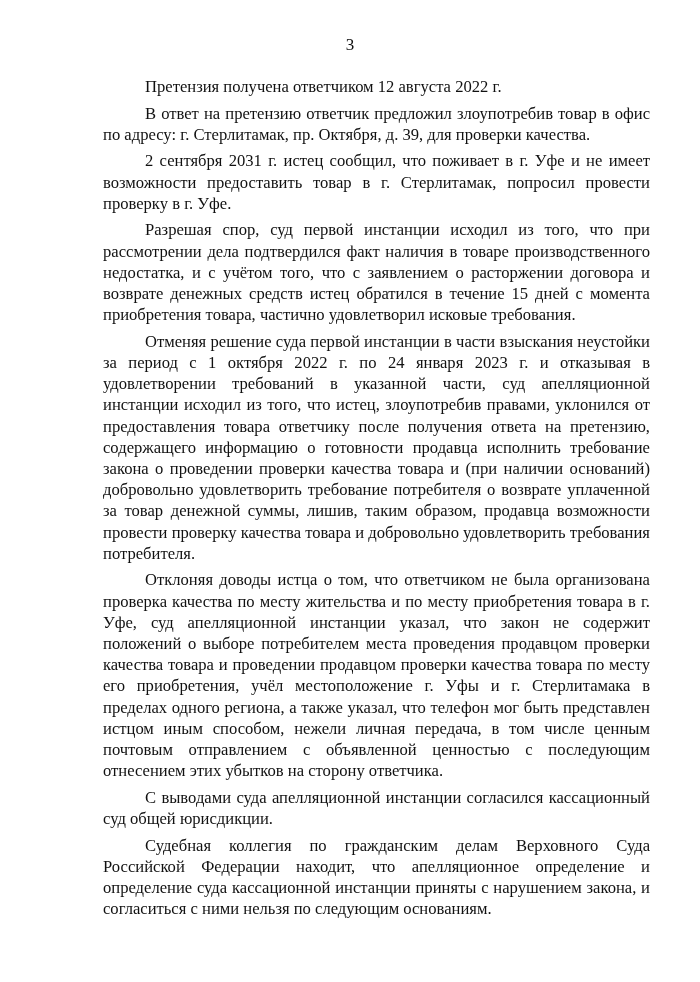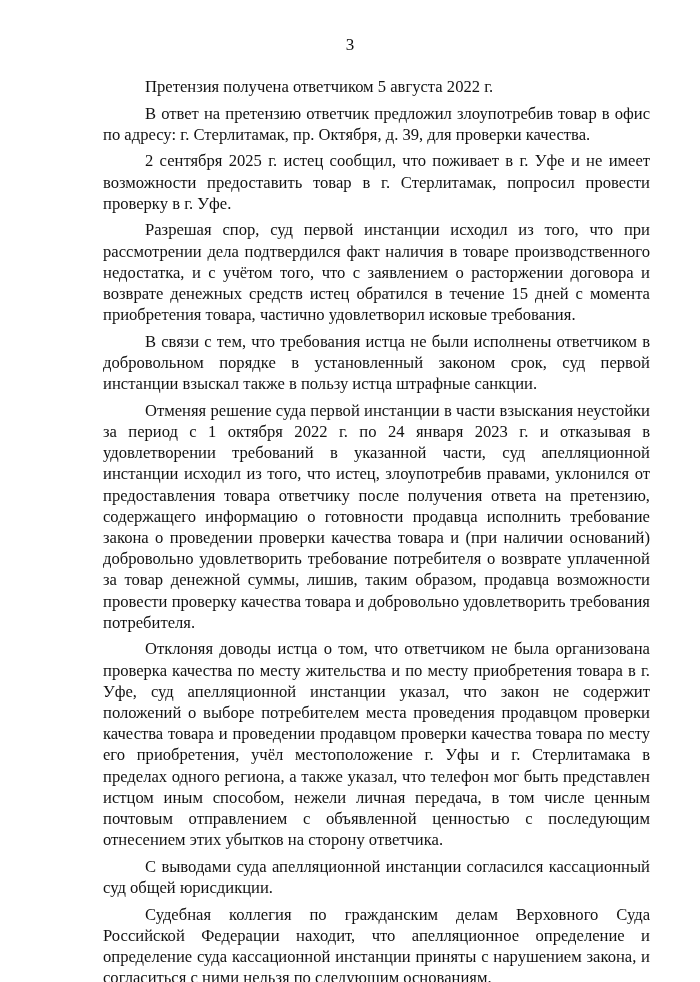--- a/index.html
+++ b/index.html
@@ -23,23 +23,22 @@
     text-align: justify;
     text-align-last: left;
   }
 </style>
 </head>
 <body>
 
 <div class="page">
   <div class="page-number">3</div>
   <div class="body-text">
-    <p class="para">Претензия получена ответчиком 5 августа 2022 г.</p>
+    <p class="para">Претензия получена ответчиком 12 августа 2022 г.</p>
     <p class="para">В ответ на претензию ответчик предложил злоупотребив товар в офис по адресу: г. Стерлитамак, пр. Октября, д. 39, для проверки качества.</p>
-    <p class="para">2 сентября 2025 г. истец сообщил, что поживает в г. Уфе и не имеет возможности предоставить товар в г. Стерлитамак, попросил провести проверку в г. Уфе.</p>
+    <p class="para">2 сентября 2031 г. истец сообщил, что поживает в г. Уфе и не имеет возможности предоставить товар в г. Стерлитамак, попросил провести проверку в г. Уфе.</p>
     <p class="para">Разрешая спор, суд первой инстанции исходил из того, что при рассмотрении дела подтвердился факт наличия в товаре производственного недостатка, и с учётом того, что с заявлением о расторжении договора и возврате денежных средств истец обратился в течение 15 дней с момента приобретения товара, частично удовлетворил исковые требования.</p>
-    <p class="para">В связи с тем, что требования истца не были исполнены ответчиком в добровольном порядке в установленный законом срок, суд первой инстанции взыскал также в пользу истца штрафные санкции.</p>
     <p class="para">Отменяя решение суда первой инстанции в части взыскания неустойки за период с 1 октября 2022 г. по 24 января 2023 г. и отказывая в удовлетворении требований в указанной части, суд апелляционной инстанции исходил из того, что истец, злоупотребив правами, уклонился от предоставления товара ответчику после получения ответа на претензию, содержащего информацию о готовности продавца исполнить требование закона о проведении проверки качества товара и (при наличии оснований) добровольно удовлетворить требование потребителя о возврате уплаченной за товар денежной суммы, лишив, таким образом, продавца возможности провести проверку качества товара и добровольно удовлетворить требования потребителя.</p>
     <p class="para">Отклоняя доводы истца о том, что ответчиком не была организована проверка качества по месту жительства и по месту приобретения товара в г. Уфе, суд апелляционной инстанции указал, что закон не содержит положений о выборе потребителем места проведения продавцом проверки качества товара и проведении продавцом проверки качества товара по месту его приобретения, учёл местоположение г. Уфы и г. Стерлитамака в пределах одного региона, а также указал, что телефон мог быть представлен истцом иным способом, нежели личная передача, в том числе ценным почтовым отправлением с объявленной ценностью с последующим отнесением этих убытков на сторону ответчика.</p>
     <p class="para">С выводами суда апелляционной инстанции согласился кассационный суд общей юрисдикции.</p>
     <p class="para">Судебная коллегия по гражданским делам Верховного Суда Российской Федерации находит, что апелляционное определение и определение суда кассационной инстанции приняты с нарушением закона, и согласиться с ними нельзя по следующим основаниям.</p>
   </div>
 </div>
 
 </body></html>

